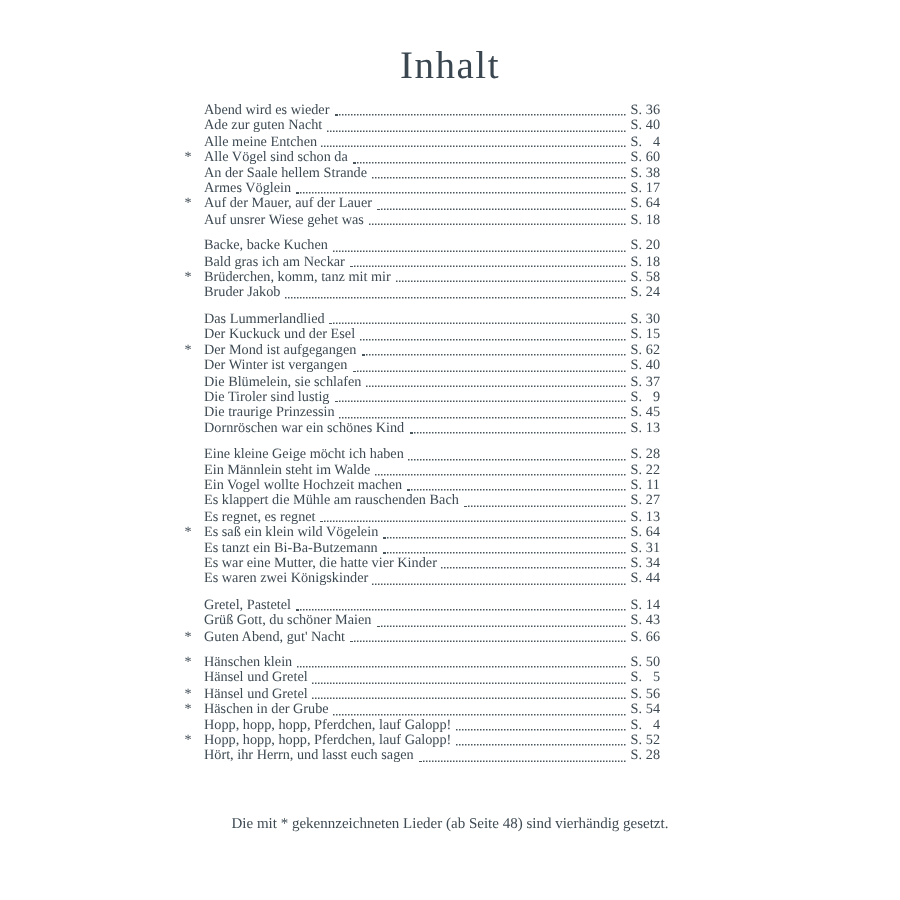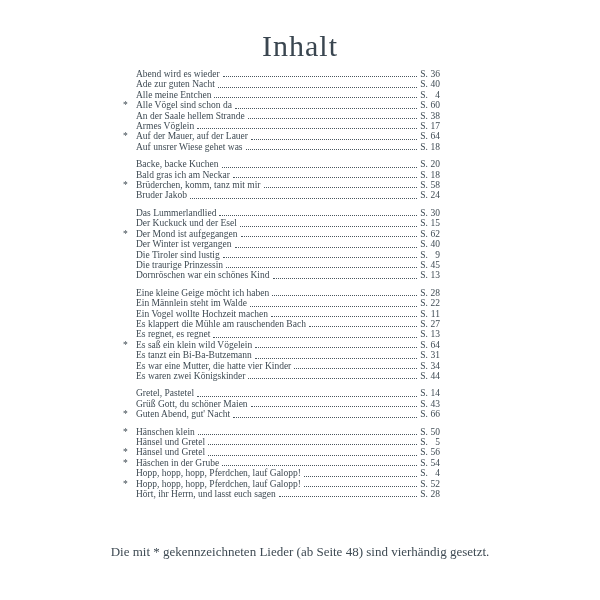--- a/index.html
+++ b/index.html
@@ -13,21 +13,21 @@
     height: 600px;
     background: #ffffff;
     font-family: "Liberation Serif", serif;
     color: #3e4a53;
     overflow: hidden;
   }
   .title {
     margin: 0;
     padding-top: 29px;
     text-align: center;
-    font-size: 30px;
+    font-size: 26px;
     font-weight: normal;
     letter-spacing: 1px;
     color: #3a4650;
   }
   .toc {
     position: absolute;
     left: 123px;
     top: 69px;
     width: 317px;
   }
@@ -62,21 +62,21 @@
     display: inline-block;
     width: 12px;
     text-align: right;
   }
   .footer {
     position: absolute;
     top: 544px;
     left: 0;
     width: 100%;
     text-align: center;
-    font-size: 13px;
+    font-size: 10px;
     color: #3e4a53;
   }
 </style>
 </head>
 <body>
 
 <div class="page">
   <h1 class="title">Inhalt</h1>
   <div class="toc">
       <div class="group">
@@ -189,20 +189,26 @@
     <span class="pageno"><span class="prefix">S.</span><span class="num">62</span></span>
   </div>
 
   <div class="row">
     <span class="star"></span>
     <span class="song">Der Winter ist vergangen</span>
     <span class="leader"></span>
     <span class="pageno"><span class="prefix">S.</span><span class="num">40</span></span>
   </div>
 
+  <div class="row">
+    <span class="star"></span>
+    <span class="song">Die Blümelein, sie schlafen</span>
+    <span class="leader"></span>
+    <span class="pageno"><span class="prefix">S.</span><span class="num">37</span></span>
+  </div>
 
   <div class="row">
     <span class="star"></span>
     <span class="song">Die Tiroler sind lustig</span>
     <span class="leader"></span>
     <span class="pageno"><span class="prefix">S.</span><span class="num">9</span></span>
   </div>
 
   <div class="row">
     <span class="star"></span>

